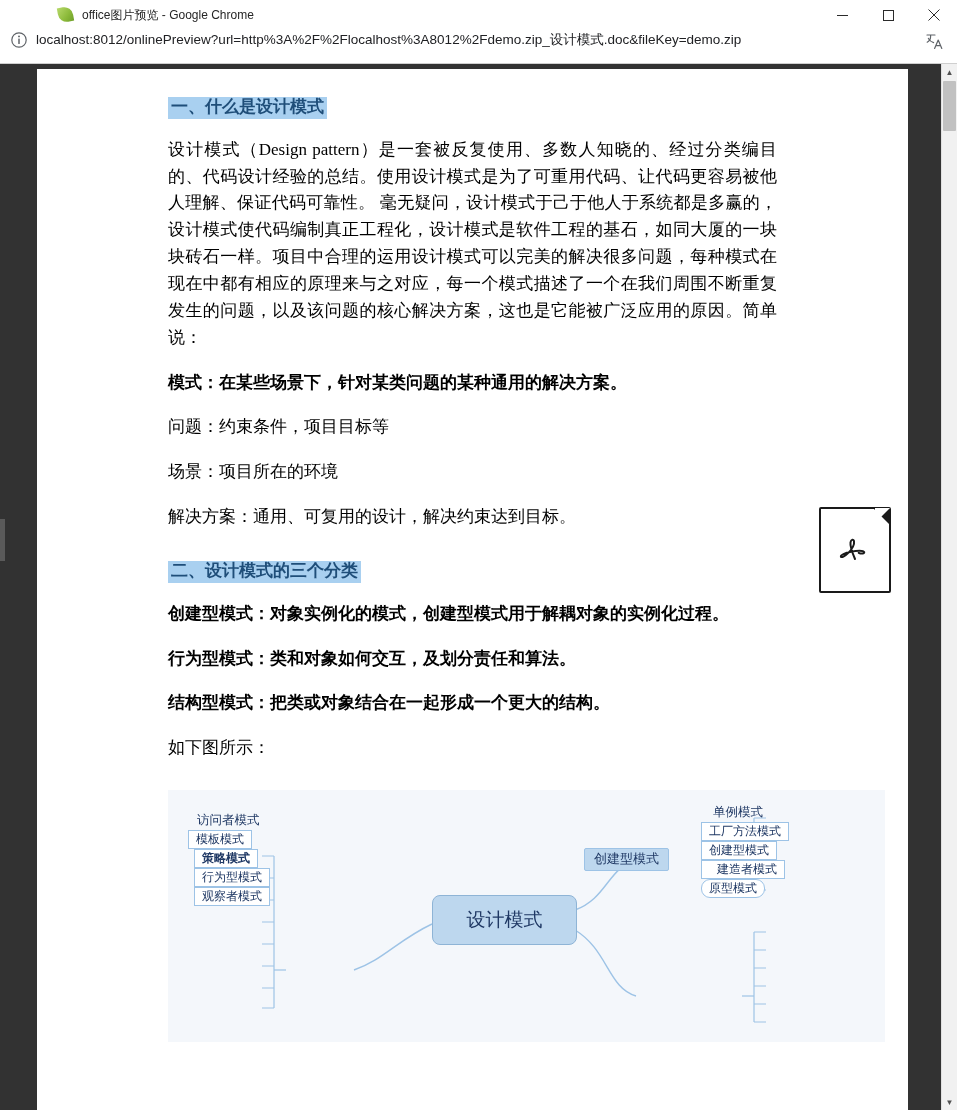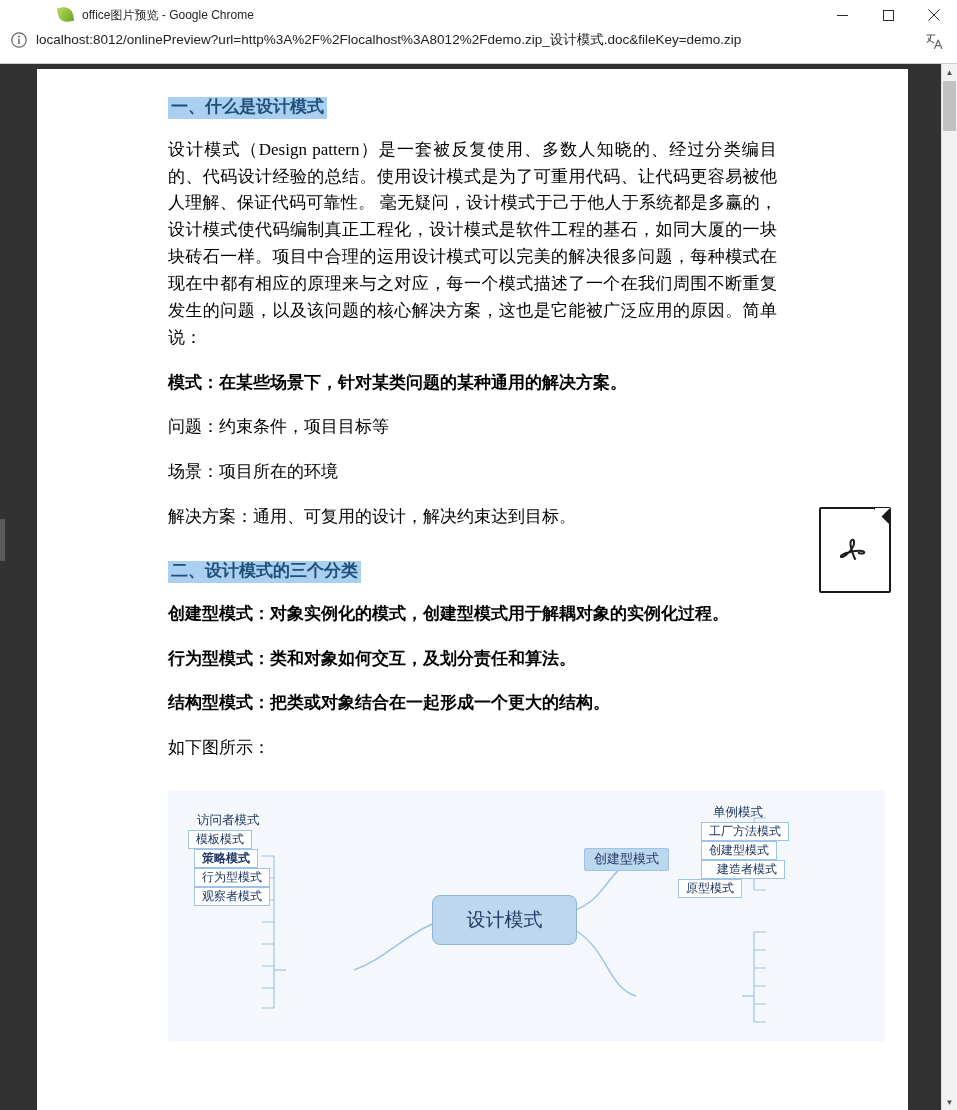--- a/index.html
+++ b/index.html
@@ -404,21 +404,21 @@
           </svg>
 
           <div class="mm-center">设计模式</div>
 
           <div class="mm-node" style="left:416px; top:58px;">创建型模式</div>
           <div class="mm-dot" style="left:572px; top:67px;"></div>
           <div class="mm-plain" style="left:545px; top:14px;">单例模式</div>
           <div class="mm-leaf" style="left:533px; top:32px;">工厂方法模式</div>
           <div class="mm-leaf" style="left:533px; top:51px;">创建型模式</div>
           <div class="mm-leaf" style="left:533px; top:70px;padding-left:15px;">建造者模式</div>
-          <div class="mm-leaf" style="left:510px; top:89px;">原型模式</div>
+          <div class="mm-leaf" style="left:533px; top:89px;border-radius:9px;">原型模式</div>
 
           <div class="mm-plain" style="left:29px; top:22px;">访问者模式</div>
           <div class="mm-leaf" style="left:20px; top:40px;">模板模式</div>
           <div class="mm-leaf" style="left:26px; top:59px;font-weight:bold;">策略模式</div>
           <div class="mm-leaf" style="left:26px; top:78px;">行为型模式</div>
           <div class="mm-leaf" style="left:26px; top:97px;">观察者模式</div>
 
         </div>
 
       </div>

